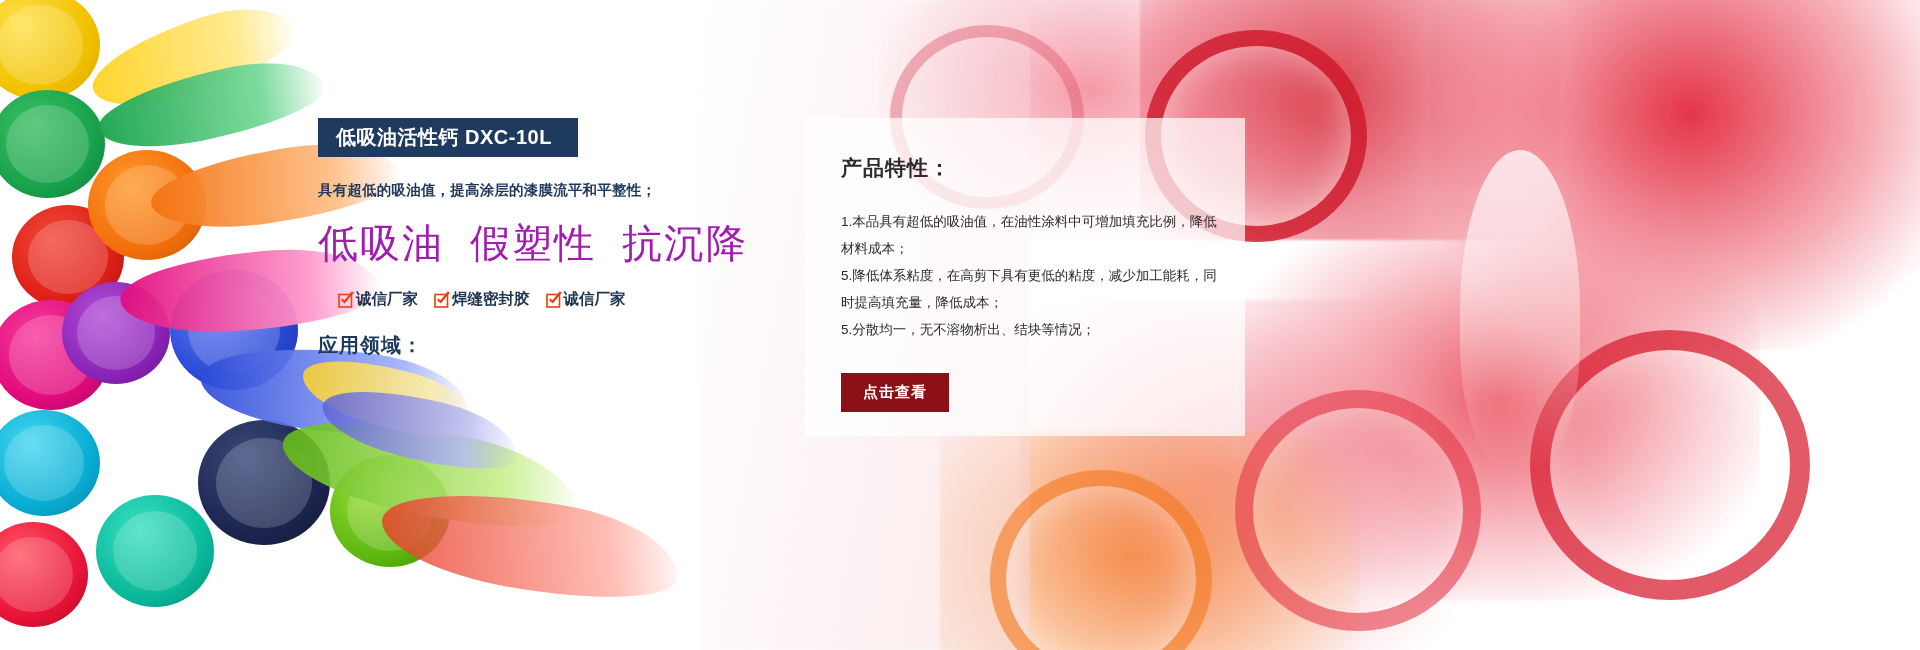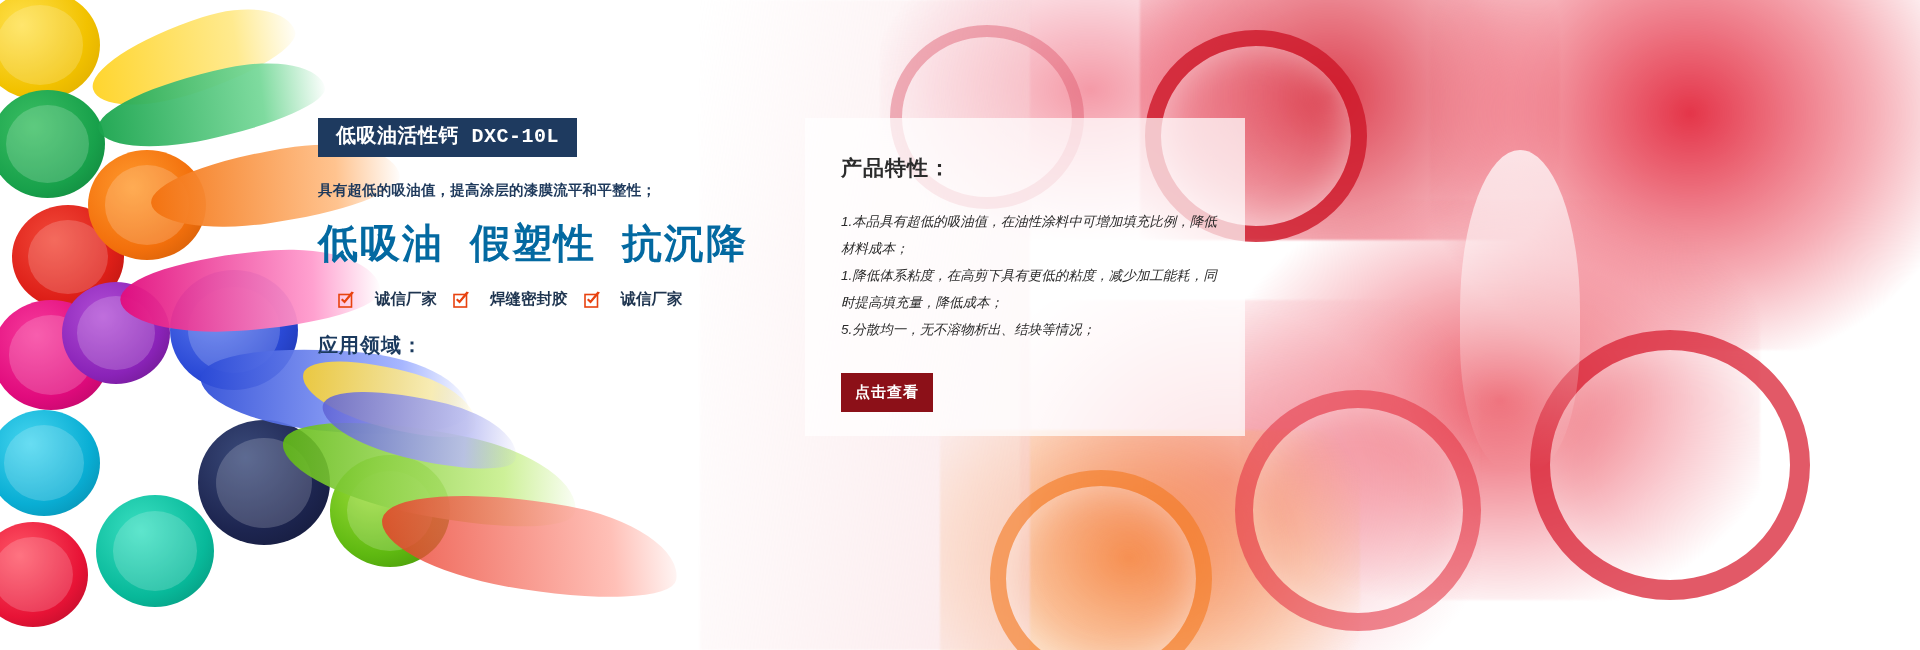--- a/index.html
+++ b/index.html
@@ -23,57 +23,57 @@
   .stroke{position:absolute;border-radius:60% 40% 55% 45%/50% 60% 40% 50%;}
 
   
   .wash{position:absolute;filter:blur(1px);}
 
   
   .left-col{position:absolute;left:318px;top:118px;width:420px;}
   .title-badge{
     display:inline-block;background:#1e3a5f;color:#ffffff;
     font-size:20px;font-weight:bold;letter-spacing:.5px;
-    padding:9px 18px 10px 18px;line-height:1;font-family:Liberation Mono, monospace;
+    padding:9px 26px 10px 18px;line-height:1;
   }
   .sub-line{
     margin-top:24px;color:#1f3a5c;font-size:14.5px;font-weight:bold;letter-spacing:.2px;
   }
   .headline{
-    margin-top:16px;color:#0369a1;font-size:40px;font-weight:bold;
+    margin-top:16px;color:#a21caf;font-size:40px;font-weight:normal;
     letter-spacing:2px;white-space:nowrap;
   }
   .headline span{margin-right:26px;}
   .headline span:last-child{margin-right:0;}
   .feature-row{margin-top:18px;display:flex;align-items:center;gap:16px;padding-left:20px;}
-  .feat{display:flex;align-items:center;gap:20px;}
+  .feat{display:flex;align-items:center;gap:1px;}
   .chk{width:17px;height:17px;position:relative;flex:0 0 auto;}
   .feat-label{color:#1f3550;font-size:15.5px;font-weight:600;white-space:nowrap;}
   .apply-title{margin-top:22px;color:#1b3a5e;font-size:20px;font-weight:bold;letter-spacing:1px;}
   .apply-body{margin-top:6px;color:#2b3b4d;font-size:13.5px;line-height:1.85;max-width:400px;}
 
   
   .panel{
     position:absolute;left:805px;top:118px;width:440px;height:318px;
     background:rgba(255,255,255,.72);
   }
   .panel-title{
     position:absolute;left:36px;top:36px;color:#2b2b2b;
     font-size:21px;font-weight:bold;letter-spacing:1px;font-family:Liberation Mono, monospace;
   }
   .panel-list{
     position:absolute;left:36px;top:90px;right:26px;
-    color:#2a2a2a;font-size:13.5px;line-height:2.0;font-style:italic;
+    color:#2a2a2a;font-size:13.5px;line-height:2.0;
   }
   .panel-list div{white-space:normal;}
   .cta{
     position:absolute;left:36px;top:255px;
     background:#8c1018;color:#ffffff;border:0;
     font-family:inherit;font-size:15px;font-weight:bold;letter-spacing:1px;
-    padding:10px 14px;cursor:pointer;
+    padding:10px 22px;cursor:pointer;
   }
 </style>
 </head>
 <body>
 
 <div class="banner">
 
   <div class="art">
 
     <div class="can" style="left:-20px;top:-10px;width:120px;height:110px;background:radial-gradient(circle at 35% 32%,#ffe14d,#f2c200 60%,#d9a600);"></div>
@@ -160,20 +160,20 @@
     </div>
 
     <div class="apply-title">应用领域：</div>
   </div>
 
   <div class="panel">
     <div class="panel-title">产品特性：</div>
 
     <div class="panel-list">
       <div>1.本品具有超低的吸油值，在油性涂料中可增加填充比例，降低材料成本；</div>
-      <div>1.降低体系粘度，在高剪下具有更低的粘度，减少加工能耗，同时提高填充量，降低成本；</div>
+      <div>5.降低体系粘度，在高剪下具有更低的粘度，减少加工能耗，同时提高填充量，降低成本；</div>
       <div>5.分散均一，无不溶物析出、结块等情况；</div>
     </div>
 
     <button class="cta">点击查看</button>
   </div>
 
 </div>
 
 </body></html>

